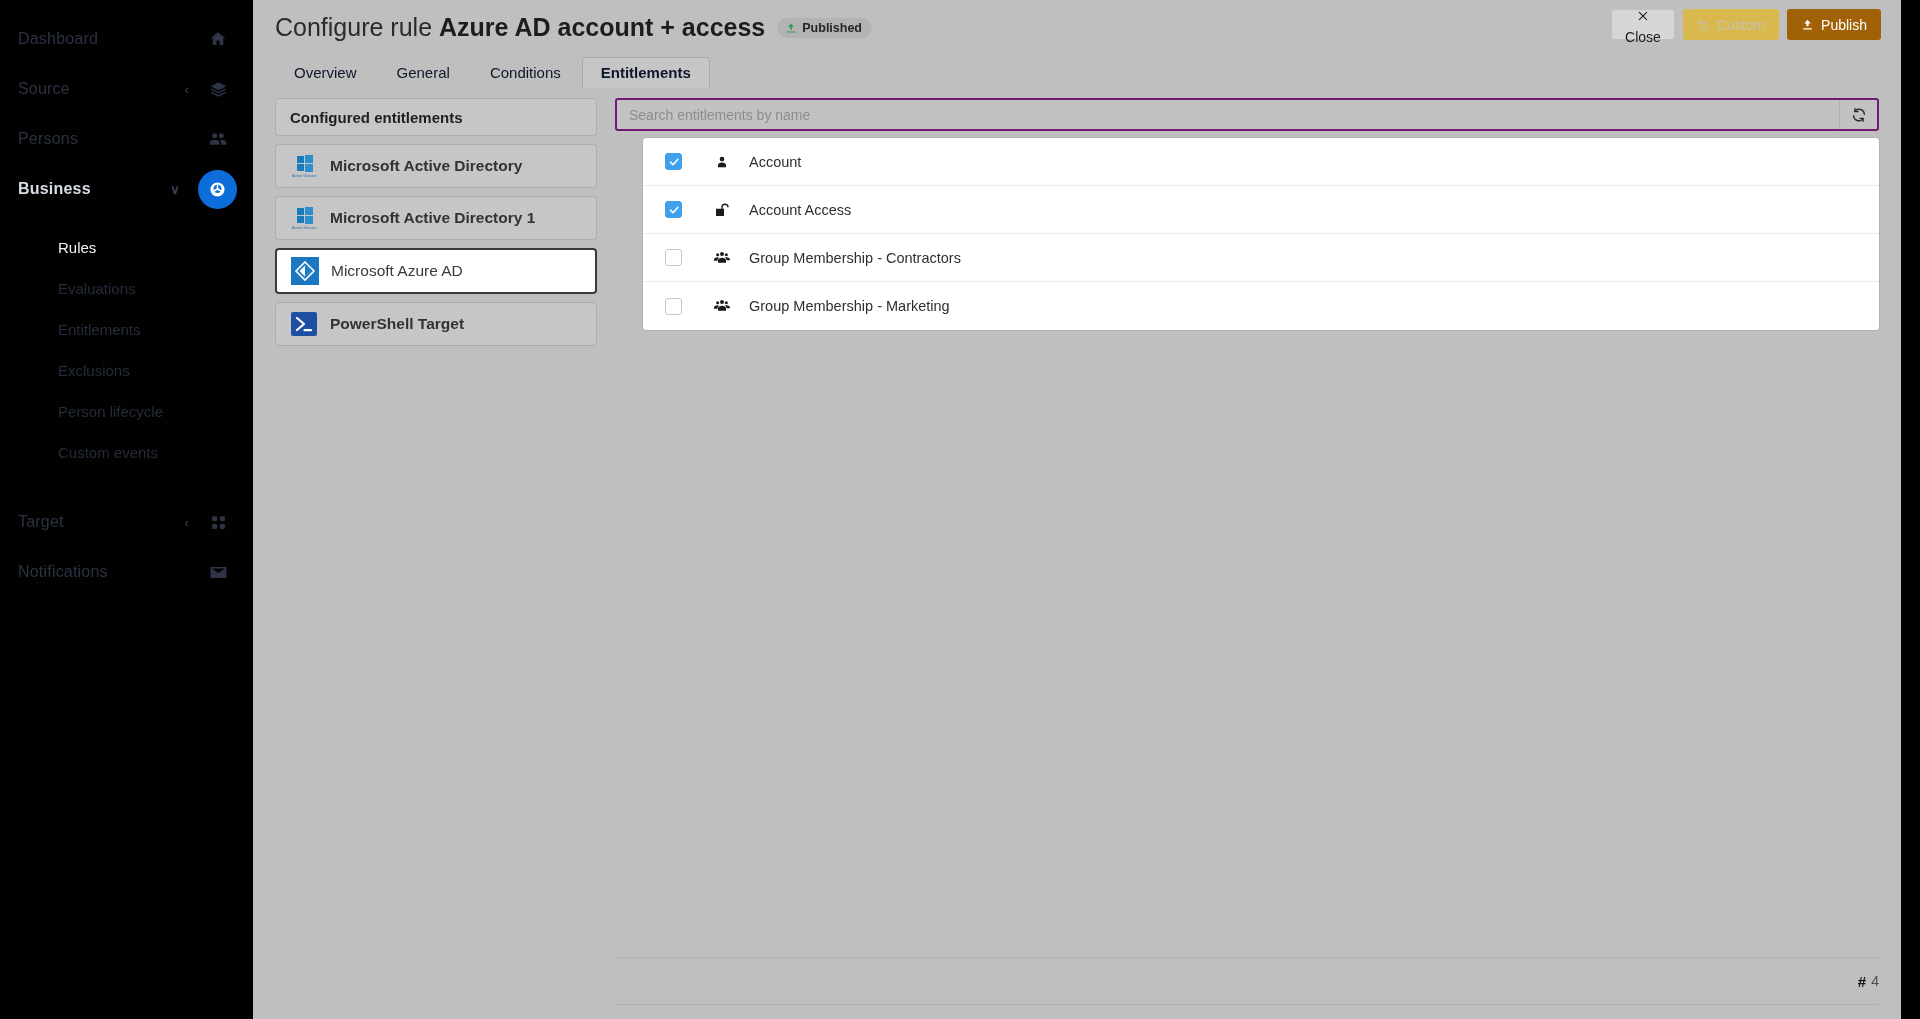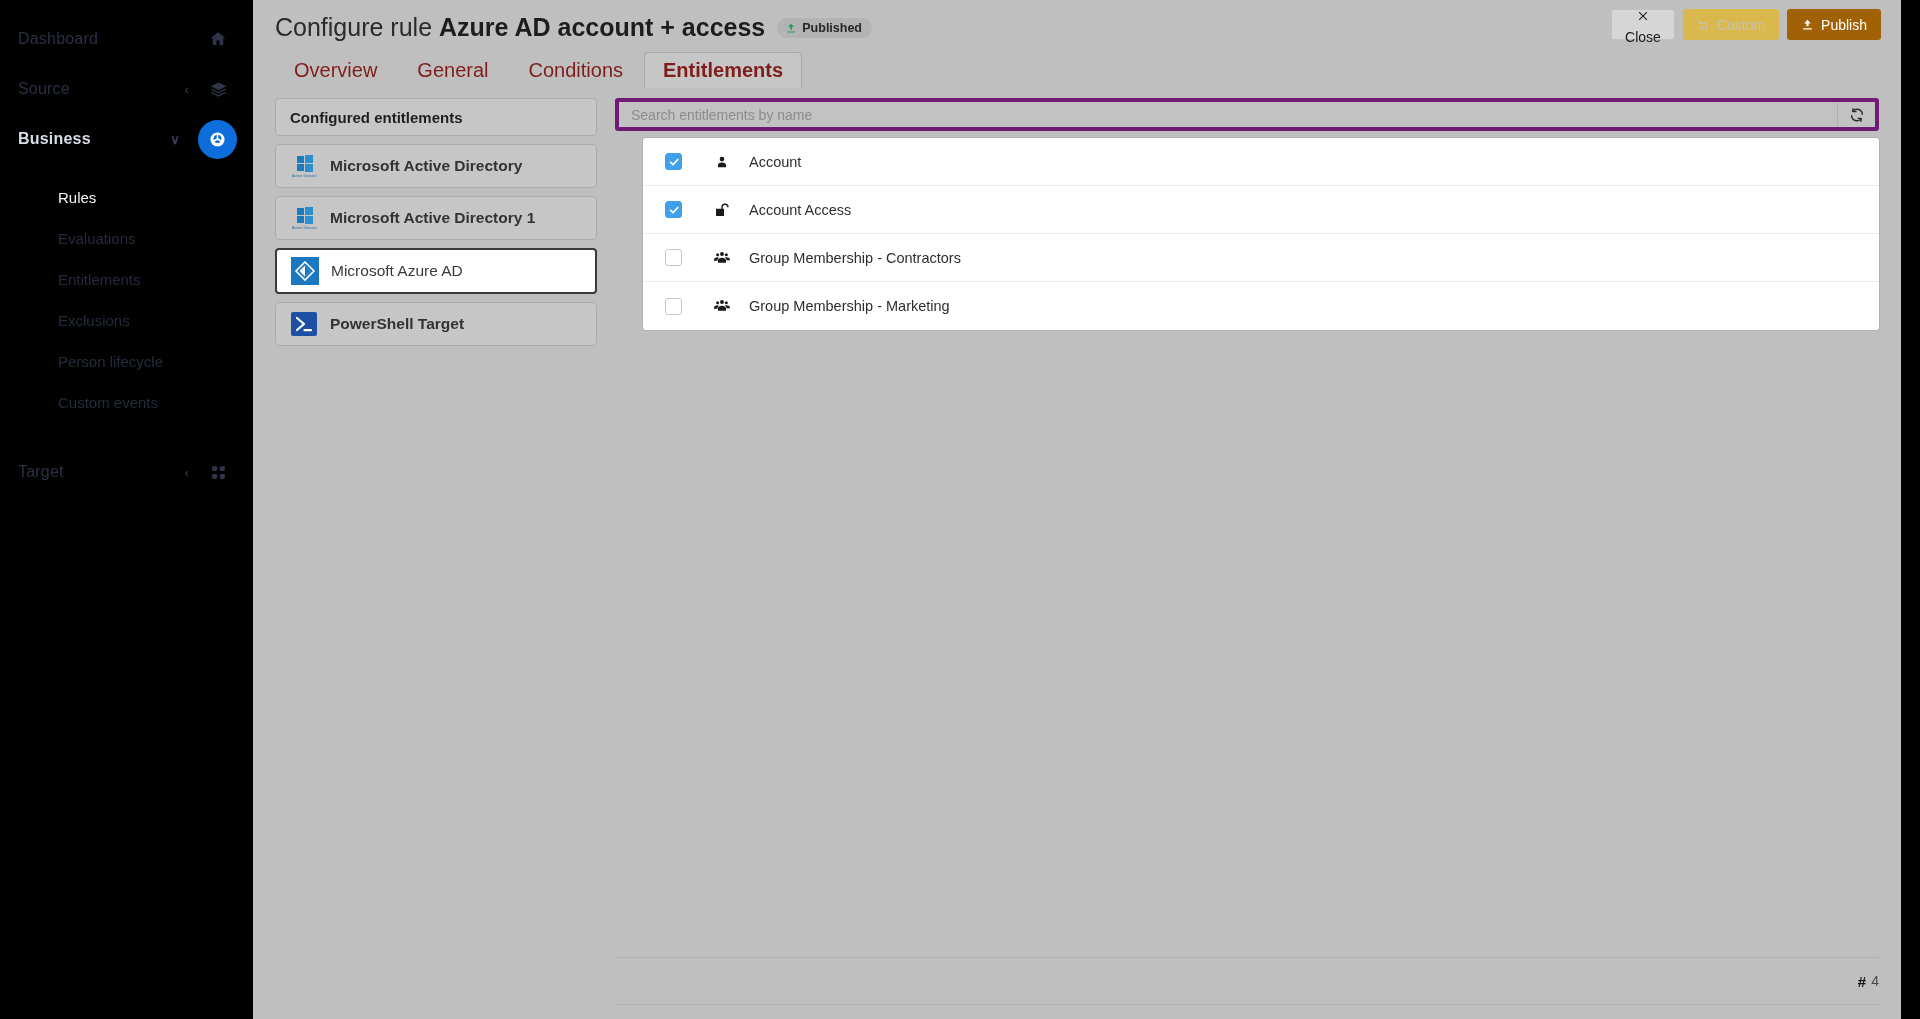--- a/index.html
+++ b/index.html
@@ -110,22 +110,22 @@
   .btn svg { display: block; }
 
   
   .tabs {
     display: flex; align-items: flex-end;
     padding-left: 22px;
     height: 34px;
     gap: 2px;
   }
   .tab {
-    font-size: 20px;
-    color: #7f1d1d;
+    font-size: 15px;
+    color: #0f172a;
     padding: 7px 18px 8px;
     cursor: pointer;
     border: 1px solid transparent;
     border-bottom: none;
     border-radius: 4px 4px 0 0;
     line-height: 1;
     user-select: none;
   }
   .tab.active {
     font-weight: 700;
@@ -169,21 +169,21 @@
   .card.selected .card-label { font-weight: 400; color: #3a3a3a; }
   .card-icon { width: 28px; height: 28px; flex: 0 0 28px;
     display: flex; align-items: center; justify-content: center; }
   .card-icon svg { display: block; }
 
   
   .right-col { flex: 1; margin-left: 18px; position: relative; display: flex; flex-direction: column; }
   .search-row {
     display: flex; align-items: stretch;
     height: 33px;
-    border: 4px solid #701a75;
+    border: 2px solid #701a75;
     border-radius: 3px;
     background: #c2c2c2;
   }
   .search-input {
     flex: 1;
     border: none; outline: none; background: transparent;
     font-size: 14px; color: #3b3b3b;
     padding: 0 12px;
     font-family: inherit;
   }
@@ -263,20 +263,28 @@
     <div class="nav-item dim">
       <span class="nav-label">Source</span>
       <span class="nav-caret">‹</span>
       <span class="nav-icon">
         <svg width="19" height="19" viewBox="0 0 24 24" fill="currentColor">
             <path d="M12 3 2 8l10 5 10-5-10-5zM2 12l10 5 10-5-2-1-8 4-8-4-2 1zm0 4 10 5 10-5-2-1-8 4-8-4-2 1z"></path>
           </svg>
       </span>
     </div>
 
+    <div class="nav-item dim">
+      <span class="nav-label">Persons</span>
+      <span class="nav-icon">
+        <svg width="20" height="20" viewBox="0 0 24 24" fill="currentColor">
+            <path d="M8 11a3 3 0 1 0 0-6 3 3 0 0 0 0 6zm8 0a3 3 0 1 0 0-6 3 3 0 0 0 0 6zM8 13c-3 0-6 1.5-6 3.5V19h12v-2.5C14 14.5 11 13 8 13zm8 0c-.7 0-1.4.1-2 .2 1.2.9 2 2 2 3.3V19h6v-2.5c0-2-3-3.5-6-3.5z"></path>
+          </svg>
+      </span>
+    </div>
 
     <div class="nav-item active-parent">
       <span class="nav-label">Business</span>
       <span class="nav-caret">∨</span>
       <span class="nav-bubble">
         <svg width="17" height="17" viewBox="0 0 24 24" fill="currentColor">
             <path d="M12 2a10 10 0 1 0 0 20 10 10 0 0 0 0-20zm-1 3.1v5.2l-4.4 2.6A7 7 0 0 1 11 5.1zm2 0a7 7 0 0 1 4.4 7.8L13 10.3V5.1zM7.6 15.2 12 12.6l4.4 2.6A7 7 0 0 1 7.6 15.2z"></path>
           </svg>
       </span>
     </div>
@@ -310,20 +318,28 @@
       <span class="nav-icon">
         <svg width="17" height="17" viewBox="0 0 24 24" fill="currentColor">
             <rect x="3" y="3" width="7" height="7" rx="1.5"></rect>
             <rect x="14" y="3" width="7" height="7" rx="1.5"></rect>
             <rect x="3" y="14" width="7" height="7" rx="1.5"></rect>
             <rect x="14" y="14" width="7" height="7" rx="1.5"></rect>
           </svg>
       </span>
     </div>
 
+    <div class="nav-item dim">
+      <span class="nav-label">Notifications</span>
+      <span class="nav-icon">
+        <svg width="19" height="19" viewBox="0 0 24 24" fill="currentColor">
+            <path d="M2 5h20v14H2V5zm2 2v.4l8 5.1 8-5.1V7H4z"></path>
+          </svg>
+      </span>
+    </div>
   </nav>
 
   <section class="modal">
 
     <div class="modal-header">
       <div class="title">
         <span>Configure rule </span><b>Azure AD account + access</b>
       </div>
       <span class="badge">
         <span>

